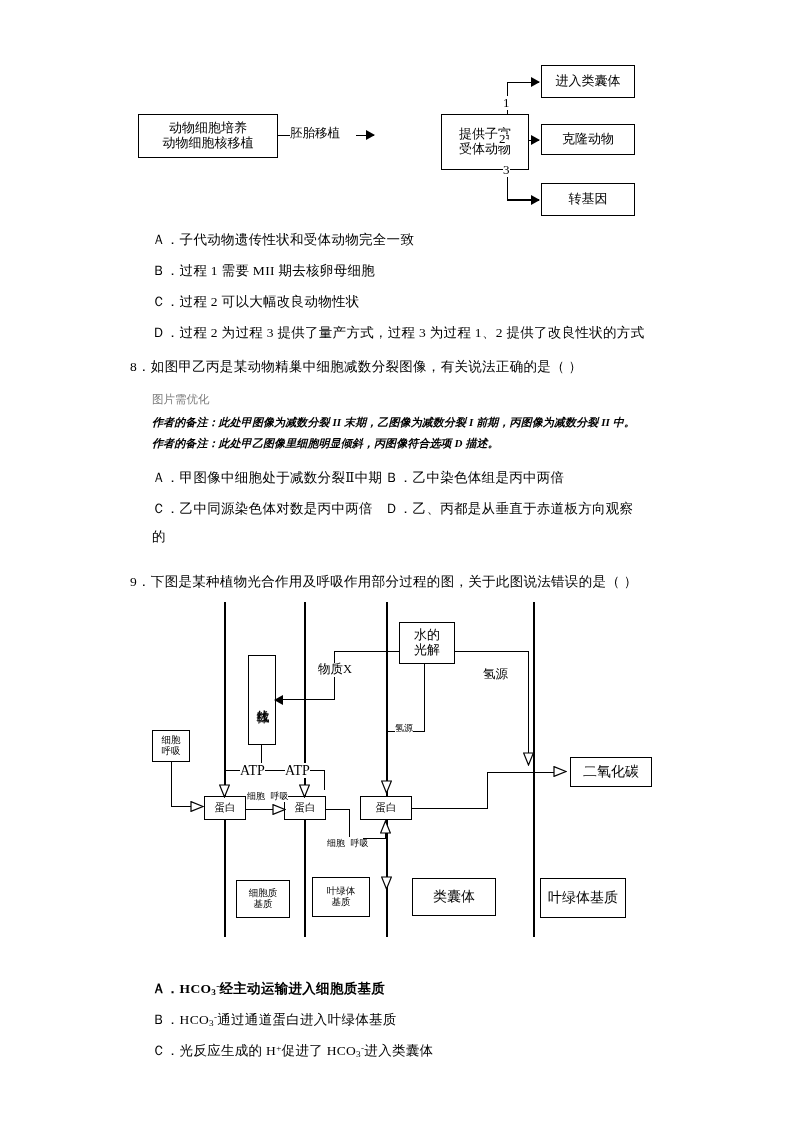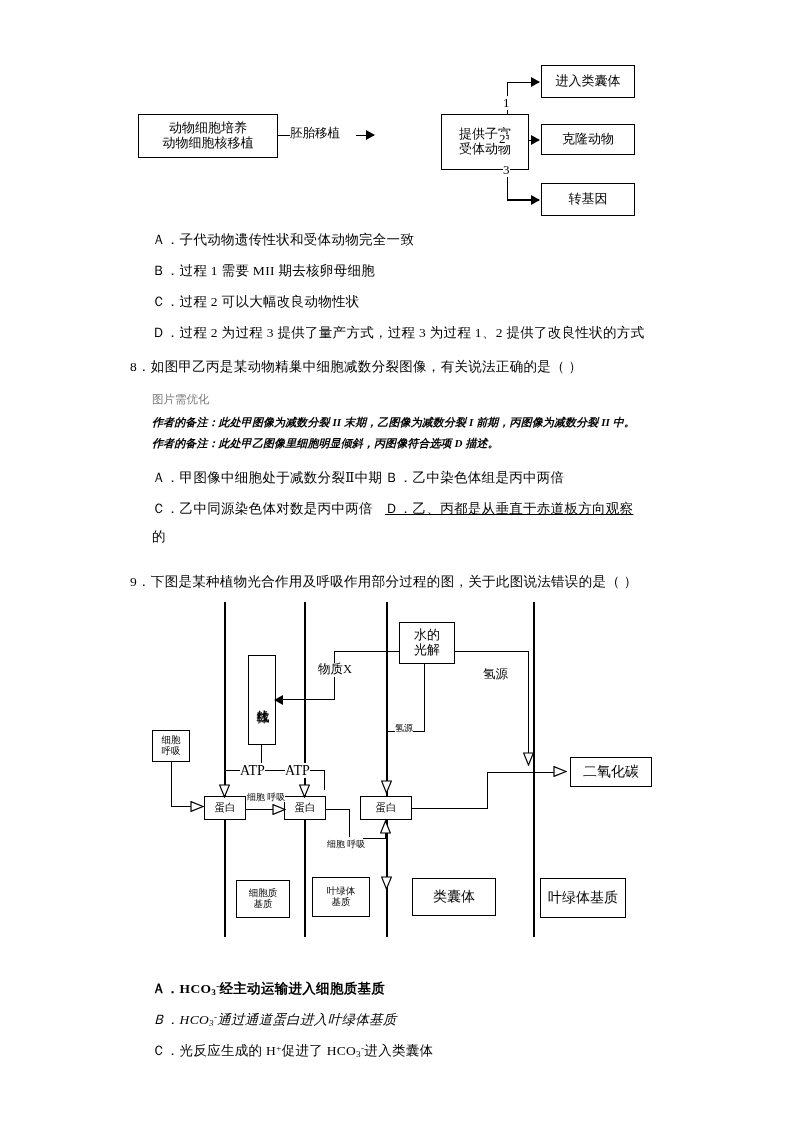--- a/index.html
+++ b/index.html
@@ -89,21 +89,21 @@
     position: absolute;
     font-size: 12.5px;
     white-space: nowrap;
     background: #fff;
     z-index: 4;
     line-height: 1.1;
   }
   .lbl.sm { font-size: 8.5px; }
   .lbl.md { font-size: 14px; }
   .lbl.num { font-size: 13px; }
-  .lbl.two { text-align: center; }
+  .lbl.two { text-align: center; font-family: Liberation Mono, monospace; }
   
   .ah {
     position: absolute;
     width: 0; height: 0;
     z-index: 4;
   }
   .ah.right {
     border-top: 5px solid transparent;
     border-bottom: 5px solid transparent;
     border-left: 9px solid #000;
@@ -180,21 +180,21 @@
   <div class="opt" style="left:152px; top:324px;">Ｄ．过程 2 为过程 3 提供了量产方式，过程 3 为过程 1、2 提供了改良性状的方式</div>
 
   <div class="qline" style="left:130px; top:358px;text-align:right;">8．如图甲乙丙是某动物精巢中细胞减数分裂图像，有关说法正确的是（    ）</div>
   <div class="note-head" style="left:152px; top:392px;">图片需优化</div>
   <div class="note-line" style="left:152px; top:415px;">作者的备注：此处甲图像为减数分裂 II 末期，乙图像为减数分裂 I 前期，丙图像为减数分裂 II 中。</div>
   <div class="note-line" style="left:152px; top:436px;">作者的备注：此处甲乙图像里细胞明显倾斜，丙图像符合选项 D 描述。</div>
 
   <div class="opt" style="left:152px; top:469px;text-align:center;">Ａ．甲图像中细胞处于减数分裂Ⅱ中期</div>
   <div class="opt" style="left:385px; top:469px;">Ｂ．乙中染色体组是丙中两倍</div>
   <div class="opt" style="left:152px; top:500px;">Ｃ．乙中同源染色体对数是丙中两倍</div>
-  <div class="opt" style="left:385px; top:500px;text-decoration:underline;">Ｄ．乙、丙都是从垂直于赤道板方向观察</div>
+  <div class="opt" style="left:385px; top:500px;">Ｄ．乙、丙都是从垂直于赤道板方向观察</div>
   <div class="opt" style="left:152px; top:528px;">的</div>
 
   <div class="qline" style="left:130px; top:573px;">9．下图是某种植物光合作用及呼吸作用部分过程的图，关于此图说法错误的是（    ）</div>
 
   <div class="dg" style="left:0; top:0; width:794px; height:1123px;">
 
     <div class="membrane" style="left:224px; top:602px; height:335px;"></div>
     <div class="membrane" style="left:304px; top:602px; height:335px;"></div>
     <div class="membrane" style="left:386px; top:602px; height:335px;"></div>
     <div class="membrane" style="left:533px; top:602px; height:335px;"></div>
@@ -334,20 +334,20 @@
       <span>类囊体</span>
     </div>
     <div class="box thin" style="left:540px; top:878px; width:86px; height:40px; font-size:14px;">
       <span>叶绿体基质</span>
     </div>
   </div>
 
   <div class="opt" style="left:152px; top:980px;font-weight:bold;">
     <span>Ａ．HCO</span><sub>3</sub><sup>-</sup><span>经主动运输进入细胞质基质</span>
   </div>
-  <div class="opt" style="left:152px; top:1011px;font-style:italic;">
+  <div class="opt" style="left:152px; top:1011px;">
     <span>Ｂ．HCO</span><sub>3</sub><sup>-</sup><span>通过通道蛋白进入叶绿体基质</span>
   </div>
   <div class="opt" style="left:152px; top:1042px;">
     <span>Ｃ．光反应生成的 H</span><sup>+</sup><span>促进了 HCO</span><sub>3</sub><sup>-</sup><span>进入类囊体</span>
   </div>
 
 </div>
 
 </body></html>

